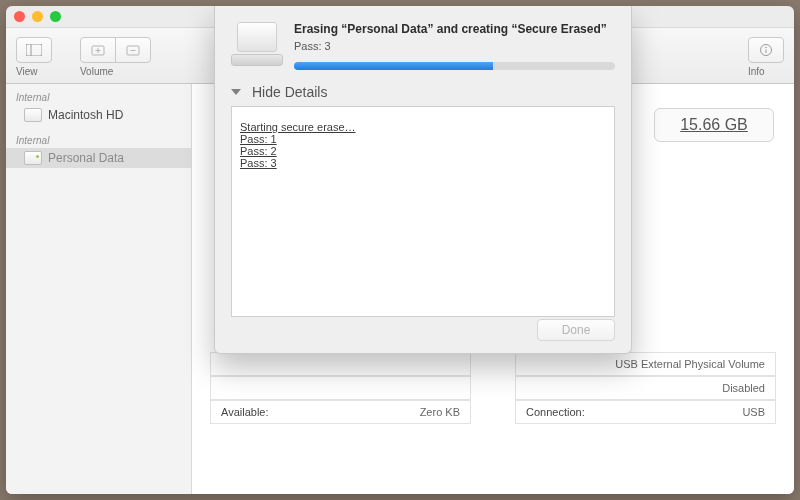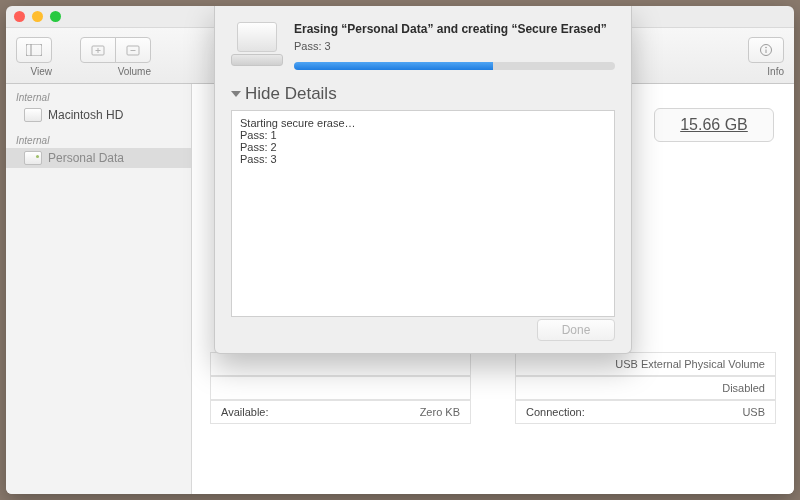--- a/index.html
+++ b/index.html
@@ -4,21 +4,21 @@
 <style>
   * { box-sizing: border-box; margin: 0; padding: 0; font-family: -apple-system, "Helvetica Neue", Arial, sans-serif; }
   body { background: #8a7a6d; width: 800px; height: 500px; overflow: hidden; position: relative; }
   .window { position: absolute; top: 6px; left: 6px; width: 788px; height: 488px; background: #ececec; border-radius: 6px; box-shadow: 0 6px 20px rgba(0,0,0,0.3); display: flex; flex-direction: column; overflow: hidden; }
   .titlebar { height: 22px; display: flex; align-items: center; padding: 0 8px; border-bottom: 1px solid #d9d9d9; position: relative; }
   .traffic { display: flex; gap: 7px; }
   .dot { width: 11px; height: 11px; border-radius: 50%; }
   .dot.r { background:#ff5f57; } .dot.y { background:#ffbd2e; } .dot.g { background:#28c940; }
   .title { position: absolute; left:0; right:0; text-align:center; font-size:12px; color:#4e4e4e; }
   .toolbar { height: 56px; display:flex; align-items:center; padding: 4px 10px 2px 10px; border-bottom:1px solid #c8c8c8; background: linear-gradient(#f7f7f7,#ececec); }
-  .tb-group { display:flex; flex-direction:column; align-items:flex-end; gap:3px; }
+  .tb-group { display:flex; flex-direction:column; align-items:flex-start; gap:3px; }
   .tb-btns { display:flex; gap:0; }
   .tb-btn { width:36px; height:26px; background:linear-gradient(#fdfdfd,#f1f1f1); border:1px solid #c9c9c9; border-radius:4px; display:flex; align-items:center; justify-content:center; color:#8f8f8f; }
   .tb-btn + .tb-btn { border-top-left-radius:0; border-bottom-left-radius:0; margin-left:-1px;}
   .tb-btns .tb-btn:first-child:not(:last-child){ border-top-right-radius:0; border-bottom-right-radius:0;}
   .tb-label { font-size:10px; color:#6f6f6f; }
   .tb-cluster { display:flex; gap:4px; }
   .spacer { flex:1; }
   .body { flex:1; display:flex; min-height:0; }
   .sidebar { width:186px; background:#f3f3f3; border-right:1px solid #d8d8d8; padding-top:4px; font-size:12px; color:#4b4b4b; }
   .sb-header { font-size:10px; color:#909090; padding:4px 10px 2px 10px;font-style:italic; }
@@ -35,23 +35,23 @@
   
   .sheet { position:absolute; left:208px; top:0; width:418px; height:348px; background:#efefef; border:1px solid #c9c9c9; border-top:none; border-bottom-left-radius:6px; border-bottom-right-radius:6px; box-shadow:0 14px 30px rgba(0,0,0,0.25); padding:16px 16px 12px 16px; display:flex; flex-direction:column; }
   .sheet-head { display:flex; gap:11px; }
   .drive-graphic { width:52px; height:44px; position:relative; }
   .drive-graphic .body3d { position:absolute; bottom:0; left:0; right:0; height:12px; background:linear-gradient(#e8e8e8,#cfcfcf); border:1px solid #c6c6c6; border-radius:3px;}
   .drive-graphic .screen { position:absolute; top:0; left:6px; right:6px; height:30px; background:linear-gradient(#fefefe,#e3e3e3); border:1px solid #cfcfcf; border-radius:3px;}
   .sheet-title { font-size:12px; font-weight:600; color:#2d2d2d; }
   .sheet-sub { font-size:11px; color:#555; margin-top:4px; }
   .progress { margin-top:10px; height:8px; border-radius:4px; background:#d9d9d9; overflow:hidden; }
   .progress-fill { height:100%; background:linear-gradient(#4ea4f4,#1f7de0); width:62%; }
-  .disclose { display:flex; align-items:center; gap:4px; font-size:17px; color:#555; margin-top:14px; cursor:pointer;}
+  .disclose { display:flex; align-items:center; gap:11px; font-size:14px; color:#555; margin-top:14px; cursor:pointer;}
   .disclose .tri { width:0;height:0;border-left:5px solid transparent;border-right:5px solid transparent;border-top:6px solid #808080;}
-  .log { margin-top:6px; flex:1; background:#fff; border:1px solid #cfcfcf; font-size:11px; color:#3b3b3b; padding:6px 8px; overflow:auto; white-space:pre-line;}
+  .log { margin-top:6px; flex:1; background:#fff; border:1px solid #cfcfcf; font-size:11px; color:#3b3b3b; padding:14px 8px; overflow:auto; white-space:pre-line;text-decoration:underline;}
   .sheet-footer { display:flex; justify-content:flex-end; padding-top:2px;}
   .done-btn { width:78px; height:22px; font-size:12px; color:#b5b5b5; background:linear-gradient(#fdfdfd,#f1f1f1); border:1px solid #d7d7d7; border-radius:4px; }
   svg { display:block; }
 </style>
 </head>
 <body>
 
 <div class="window">
   <div class="titlebar">
     <div class="traffic">

